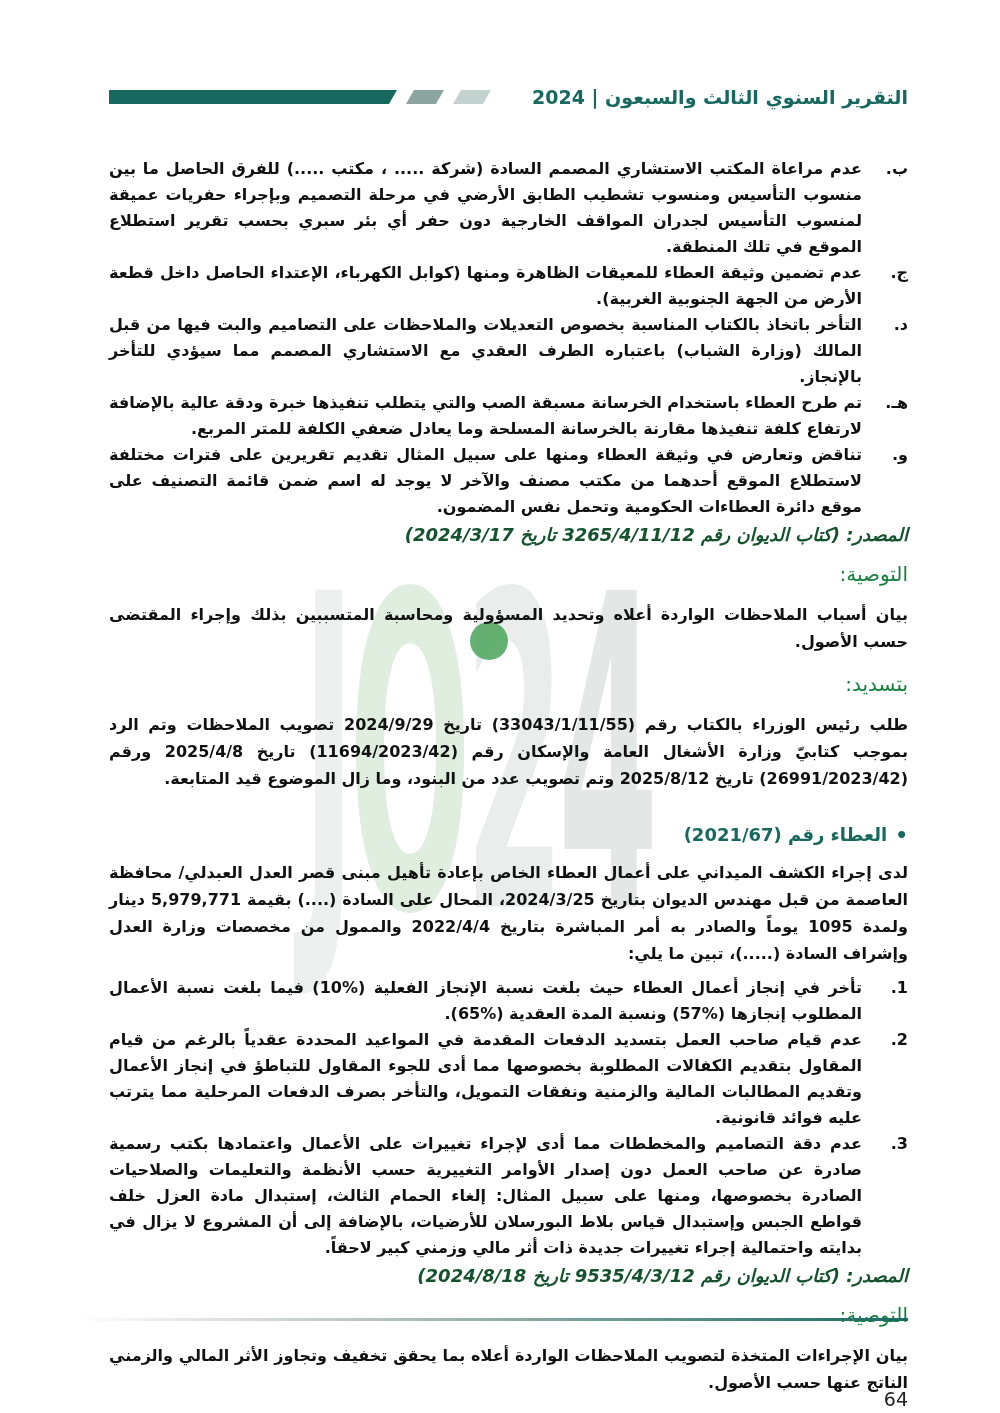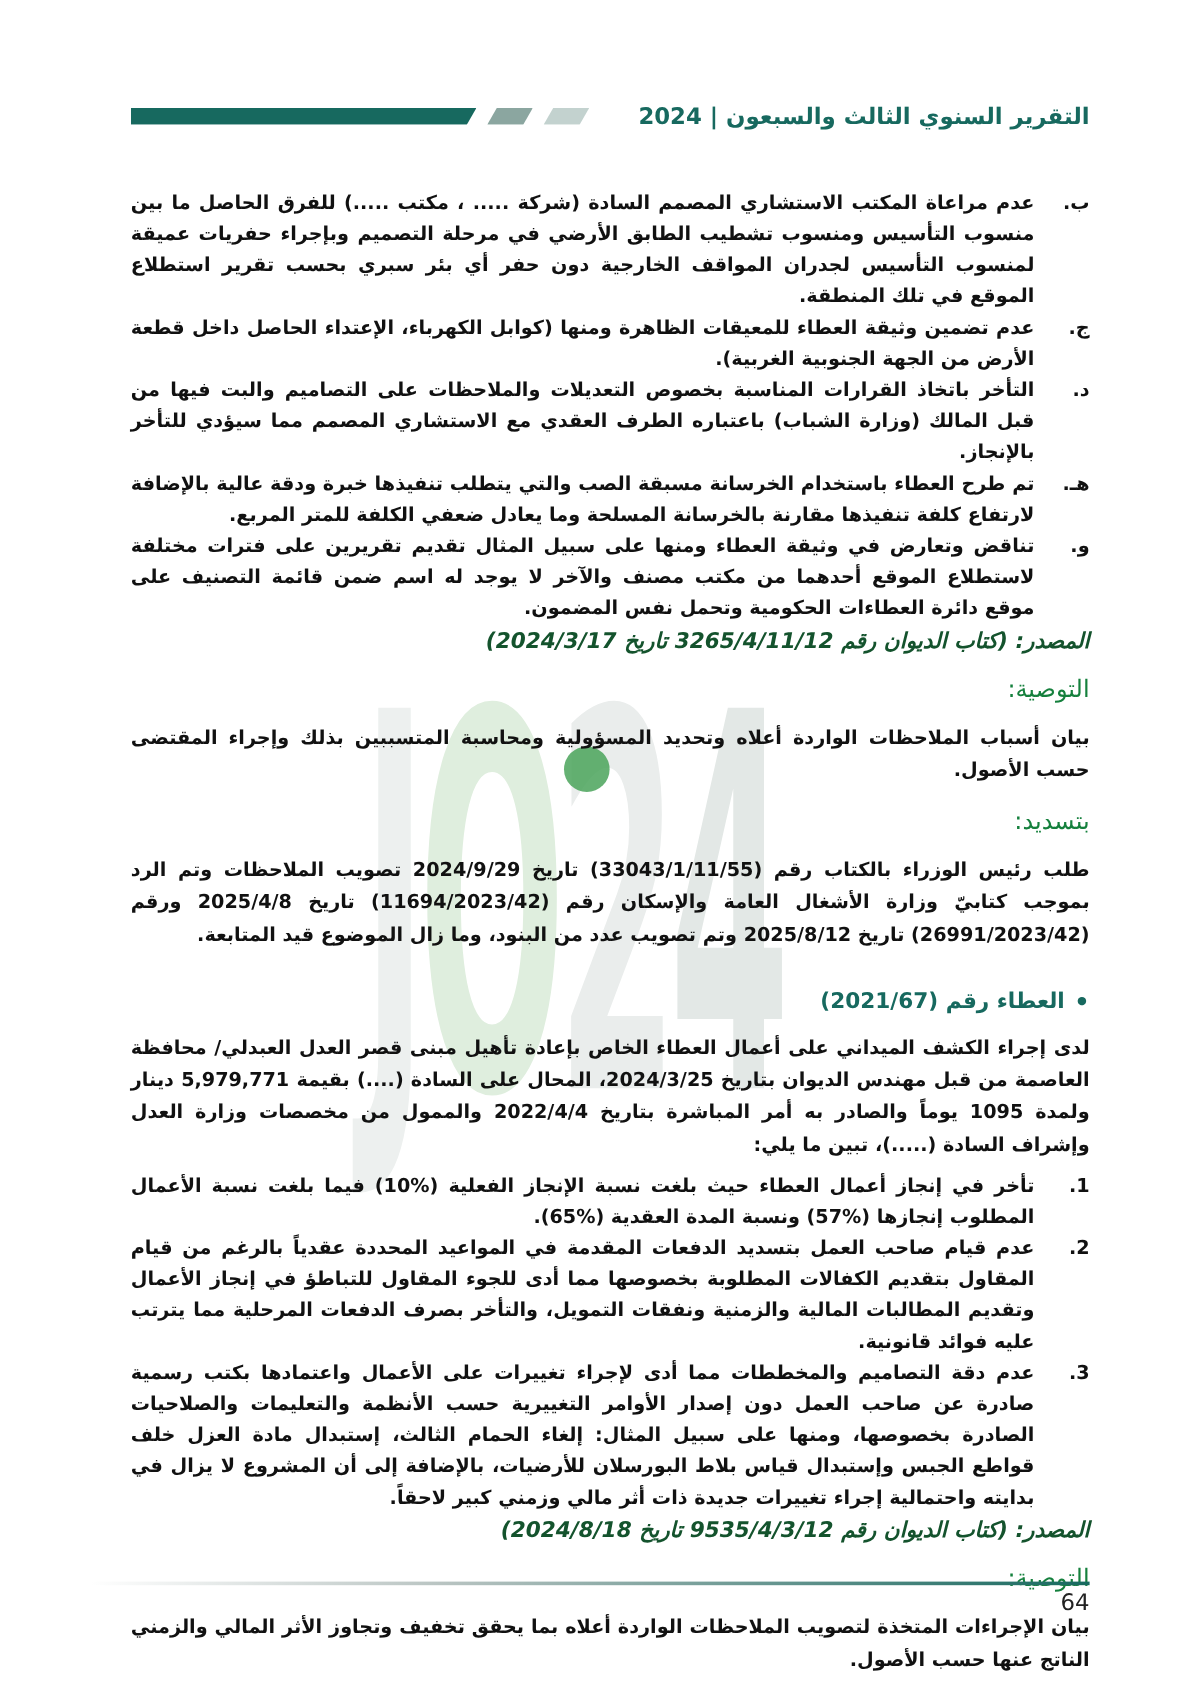--- a/index.html
+++ b/index.html
@@ -78,21 +78,21 @@
   .bullet{font-size:20px;line-height:18px;}
 
   .findings-list{margin-top:8px;}
 
   
   .footer-rule{
     position:absolute;left:75px;right:92px;top:1318px;height:2.5px;z-index:1;
     background:linear-gradient(to right,rgba(185,196,194,0),#b9c4c2 35%,#17695f 100%);
   }
   .page-number{
-    position:absolute;top:1325px;right:92px;z-index:1;
+    position:absolute;top:1388px;right:92px;z-index:1;
     font-size:19px;color:#222;direction:ltr;
   }
 </style>
 </head>
 <body>
 
 <div class="page">
 
   <div class="watermark">
     <span class="wm-text"><span class="wm-l1">J</span><span class="wm-l2">O</span><span class="wm-l3">2</span><span class="wm-l4">4</span></span>
@@ -112,21 +112,21 @@
       <div class="li-row">
         <span class="li-marker">ب.</span>
         <span class="li-text">عدم مراعاة المكتب الاستشاري المصمم السادة (شركة ..... ، مكتب .....) للفرق الحاصل ما بين منسوب التأسيس ومنسوب تشطيب الطابق الأرضي في مرحلة التصميم وبإجراء حفريات عميقة لمنسوب التأسيس لجدران المواقف الخارجية دون حفر أي بئر سبري بحسب تقرير استطلاع الموقع في تلك المنطقة.</span>
       </div>
       <div class="li-row">
         <span class="li-marker">ج.</span>
         <span class="li-text">عدم تضمين وثيقة العطاء للمعيقات الظاهرة ومنها (كوابل الكهرباء، الإعتداء الحاصل داخل قطعة الأرض من الجهة الجنوبية الغربية).</span>
       </div>
       <div class="li-row">
         <span class="li-marker">د.</span>
-        <span class="li-text">التأخر باتخاذ القرارات المناسبة بخصوص التعديلات والملاحظات على التصاميم والبت فيها من قبل المالك (وزارة الشباب) باعتباره الطرف العقدي مع الاستشاري المصمم مما سيؤدي للتأخر بالإنجاز.</span>
+        <span class="li-text">التأخر باتخاذ بالكتاب المناسبة بخصوص التعديلات والملاحظات على التصاميم والبت فيها من قبل المالك (وزارة الشباب) باعتباره الطرف العقدي مع الاستشاري المصمم مما سيؤدي للتأخر بالإنجاز.</span>
       </div>
       <div class="li-row">
         <span class="li-marker">هـ.</span>
         <span class="li-text">تم طرح العطاء باستخدام الخرسانة مسبقة الصب والتي يتطلب تنفيذها خبرة ودقة عالية بالإضافة لارتفاع كلفة تنفيذها مقارنة بالخرسانة المسلحة وما يعادل ضعفي الكلفة للمتر المربع.</span>
       </div>
       <div class="li-row">
         <span class="li-marker">و.</span>
         <span class="li-text">تناقض وتعارض في وثيقة العطاء ومنها على سبيل المثال تقديم تقريرين على فترات مختلفة لاستطلاع الموقع أحدهما من مكتب مصنف والآخر لا يوجد له اسم ضمن قائمة التصنيف على موقع دائرة العطاءات الحكومية وتحمل نفس المضمون.</span>
       </div>
     </div>

